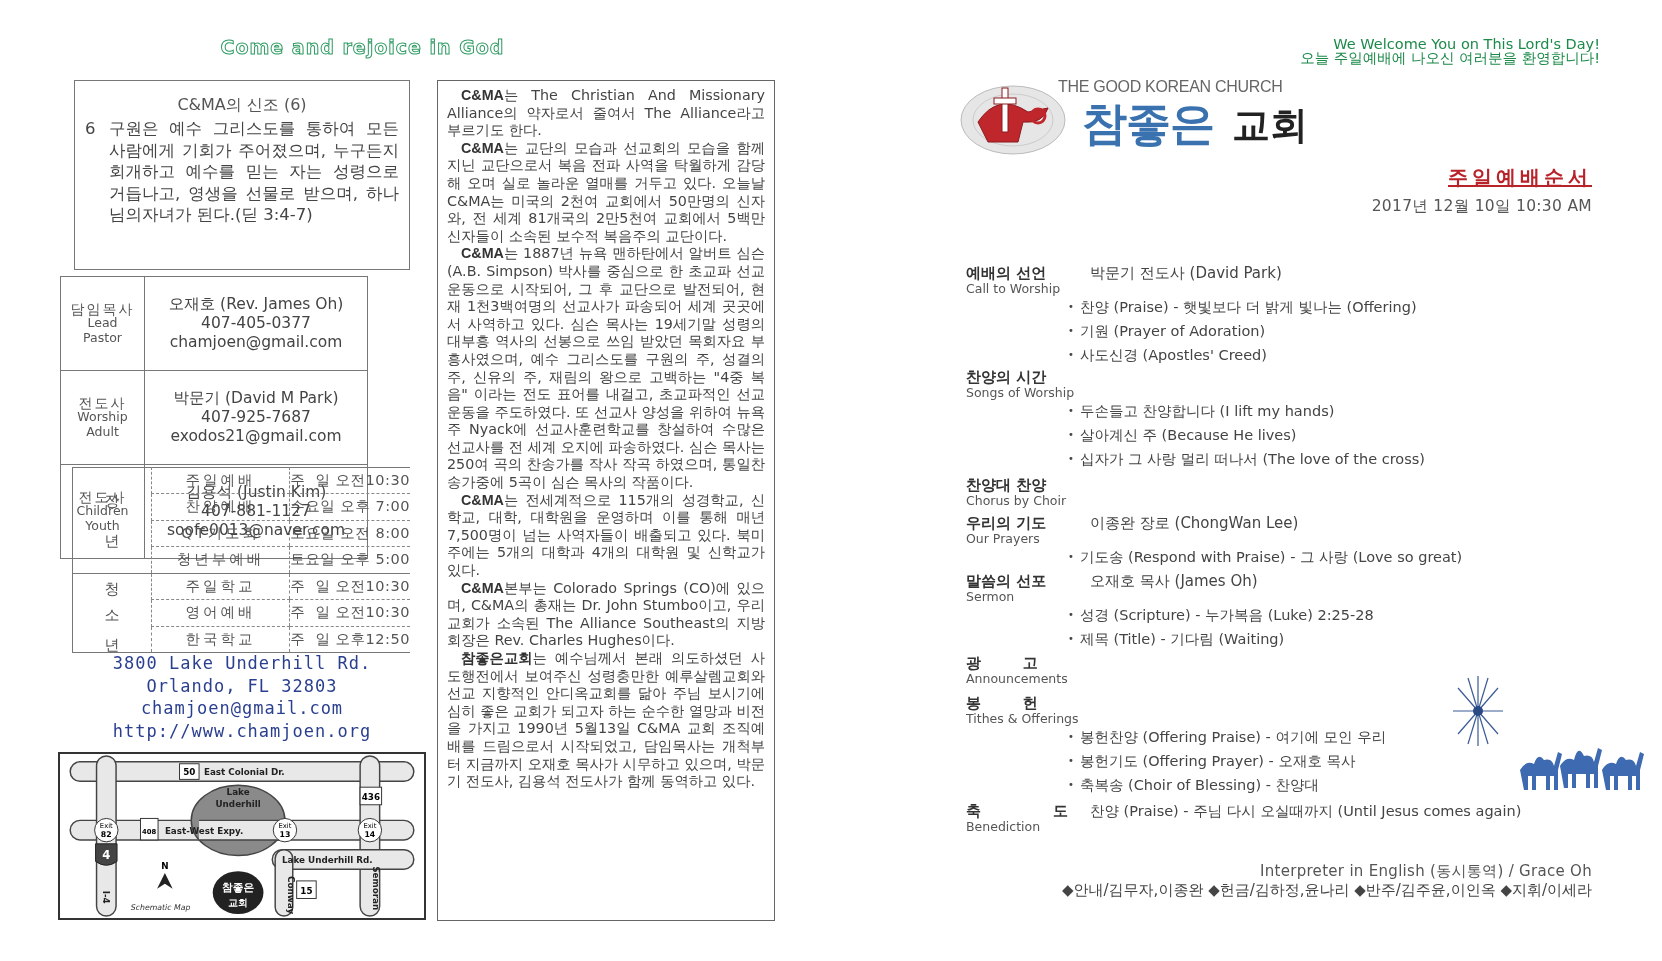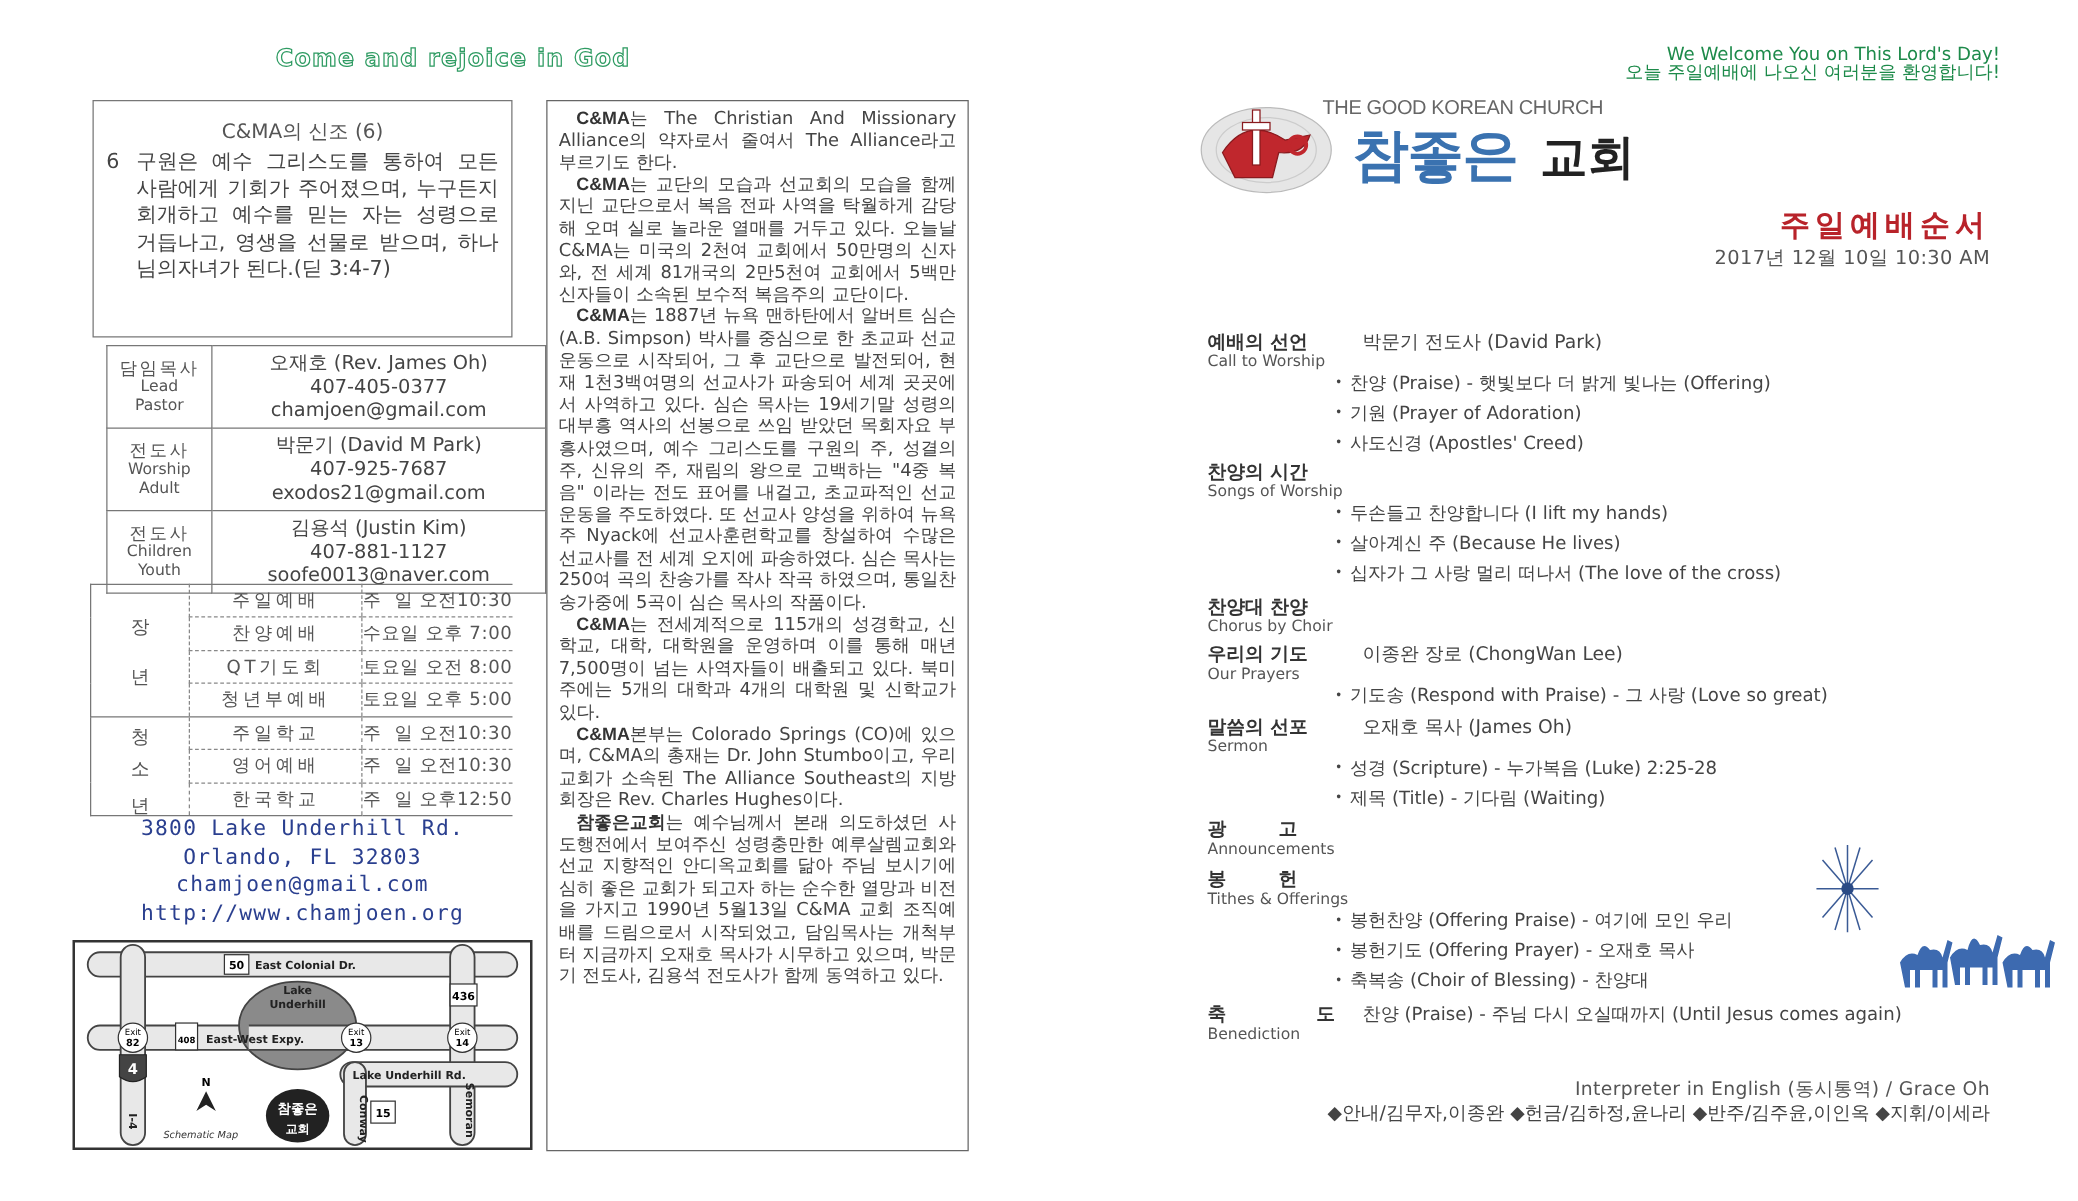--- a/index.html
+++ b/index.html
@@ -16,25 +16,25 @@
   }
 
   
   .creed { left: 74px; top: 80px; width: 336px; height: 190px; border: 1px solid #777; padding: 14px 10px 0 10px; }
   .creed-title { text-align: center; font-size: 16px; color: #555; margin-bottom: 2px; }
   .creed-body { display: flex; font-size: 16.5px; line-height: 21.5px; color: #444; }
   .creed-num { width: 24px; flex: none; }
   .creed-text { flex: 1; text-align: justify; }
 
   
-  table.staff { position: absolute; left: 85px; top: 276px; width: 352px; border-collapse: collapse; }
+  table.staff { position: absolute; left: 60px; top: 276px; width: 308px; border-collapse: collapse; }
   table.staff td { border: 1px solid #777; vertical-align: middle; text-align: center; }
   .role { width: 84px; font-size: 12.5px; line-height: 14.5px; color: #555; padding: 4px 0; }
   .role .ko { font-size: 14px; letter-spacing: 2px; }
-  .person { font-size: 15.5px; line-height: 19px; color: #444; padding: 4px 0; }
+  .person { font-size: 15.5px; line-height: 19px; color: #444; padding: 18px 0; }
 
   
   table.sched { position: absolute; left: 72px; top: 467px; width: 338px; border-collapse: collapse; font-size: 14.5px; color: #555; }
   table.sched td { height: 26.5px; text-align: center; border-bottom: 1px dashed #888; border-left: 1px dashed #888; }
   table.sched td.grp { border-left: 1px solid #777; border-bottom: 1px solid #777; width: 30px; font-size: 15px; line-height: 26px; }
   table.sched tr.last td { border-bottom: 1px solid #777; }
   table.sched td.name { letter-spacing: 3px; width: 144px; }
   table.sched td.time { letter-spacing: 0.5px; }
   .sched-wrap-top { left: 72px; top: 467px; width: 338px; border-top: 1px solid #777; }
 
@@ -49,21 +49,21 @@
   .history { left: 437px; top: 80px; width: 338px; height: 841px; border: 1px solid #666; padding: 6px 9px 0 9px; font-size: 14.3px; line-height: 17.6px; color: #444; text-align: justify; }
   .history p { text-indent: 14px; margin-bottom: 0; }
   .history b { color: #333; font-family: "Liberation Sans", sans-serif; font-weight: 900; }
 
   
   .welcome { right: 62px; top: 37px; text-align: right; color: #1d8a4a; font-size: 14.5px; line-height: 14px; }
   .logo { left: 958px; top: 78px; width: 440px; height: 80px; }
   .logo-en { position: absolute; left: 100px; top: 0px; font-family: "Liberation Sans", sans-serif; color: #666; font-size: 16px; letter-spacing: -0.3px; }
   .logo-ko-blue { position: absolute; left: 124px; top: 16px; font-family: "DejaVu Sans", sans-serif; font-weight: bold; font-size: 45px; color: #3a72b0; letter-spacing: -1px; }
   .logo-ko-black { position: absolute; left: 274px; top: 22px; font-family: "DejaVu Sans", sans-serif; font-weight: bold; font-size: 38px; color: #222; }
-  .order-title { right: 70px; top: 164px; color: #b8232a; font-size: 24px; font-weight: bold; letter-spacing: 4px; }
+  .order-title { right: 70px; top: 164px; color: #b8232a; font-size: 20px; font-weight: bold; letter-spacing: 4px; text-decoration: underline; }
   .order-date { right: 70px; top: 196px; color: #555; font-size: 15.5px; letter-spacing: 0.3px; text-align: right; }
 
   .program { left: 966px; top: 264px; width: 640px; color: #444; }
   .sec { position: relative; }
   .sec-head { display: flex; align-items: baseline; }
   .sec-ko { font-weight: bold; font-size: 15px; color: #333; width: 124px; flex: none; }
   .sec-lead { font-size: 15px; color: #444; }
   .sec-en { font-size: 12.5px; color: #555; margin-top: -2px; }
   .items { margin-left: 102px; }
   .item { font-size: 14.5px; line-height: 22px; color: #444; }

